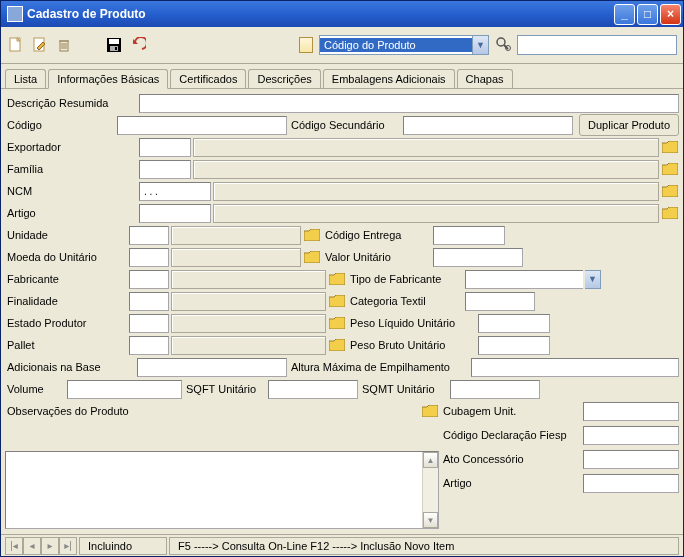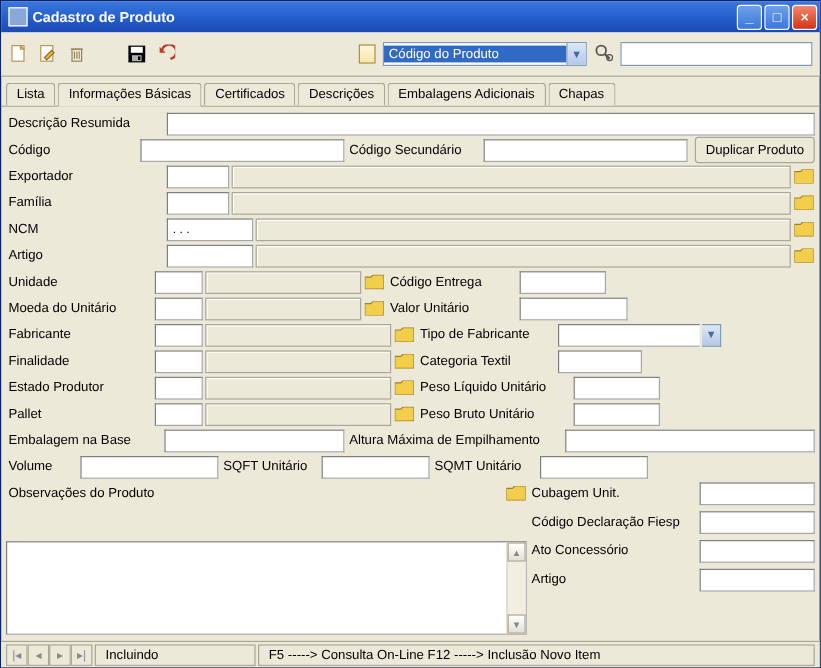--- a/index.html
+++ b/index.html
@@ -426,21 +426,21 @@
       <div class="folder">
           <svg width="16" height="12">
             <path d="M0 2 L5 2 L7 0 L16 0 L16 12 L0 12 Z" fill="#F3CE4B" stroke="#A0802A"></path>
           </svg>
         </div>
       <div class="lbl" style="width:128px">Peso Bruto Unitário</div>
       <div class="fld" style="width:72px"></div>
     </div>
 
     <div class="row">
-      <div class="lbl" style="width:130px">Embalagem na Base</div>
+      <div class="lbl" style="width:130px">Adicionais na Base</div>
       <div class="fld" style="width:150px"></div>
       <div class="lbl" style="width:180px">Altura Máxima de Empilhamento</div>
       <div class="fld" style="flex:1"></div>
     </div>
 
     <div class="row">
       <div class="lbl" style="width:60px">Volume</div>
       <div class="fld" style="width:115px"></div>
       <div class="lbl" style="width:82px">SQFT Unitário</div>
       <div class="fld" style="width:90px"></div>
@@ -488,17 +488,17 @@
       </div>
     </div>
 
   </div>
 
   <div class="nav-status">
     <div class="navbtn">|◂</div>
     <div class="navbtn">◂</div>
     <div class="navbtn">▸</div>
     <div class="navbtn">▸|</div>
-    <div class="status-cell" style="width:134px">Incluindo</div>
+    <div class="status-cell" style="width:88px">Incluindo</div>
     <div class="status-cell flex">F5   -----&gt; Consulta On-Line  F12 -----&gt; Inclusão Novo Item</div>
   </div>
 
 </div>
 
 </body></html>

